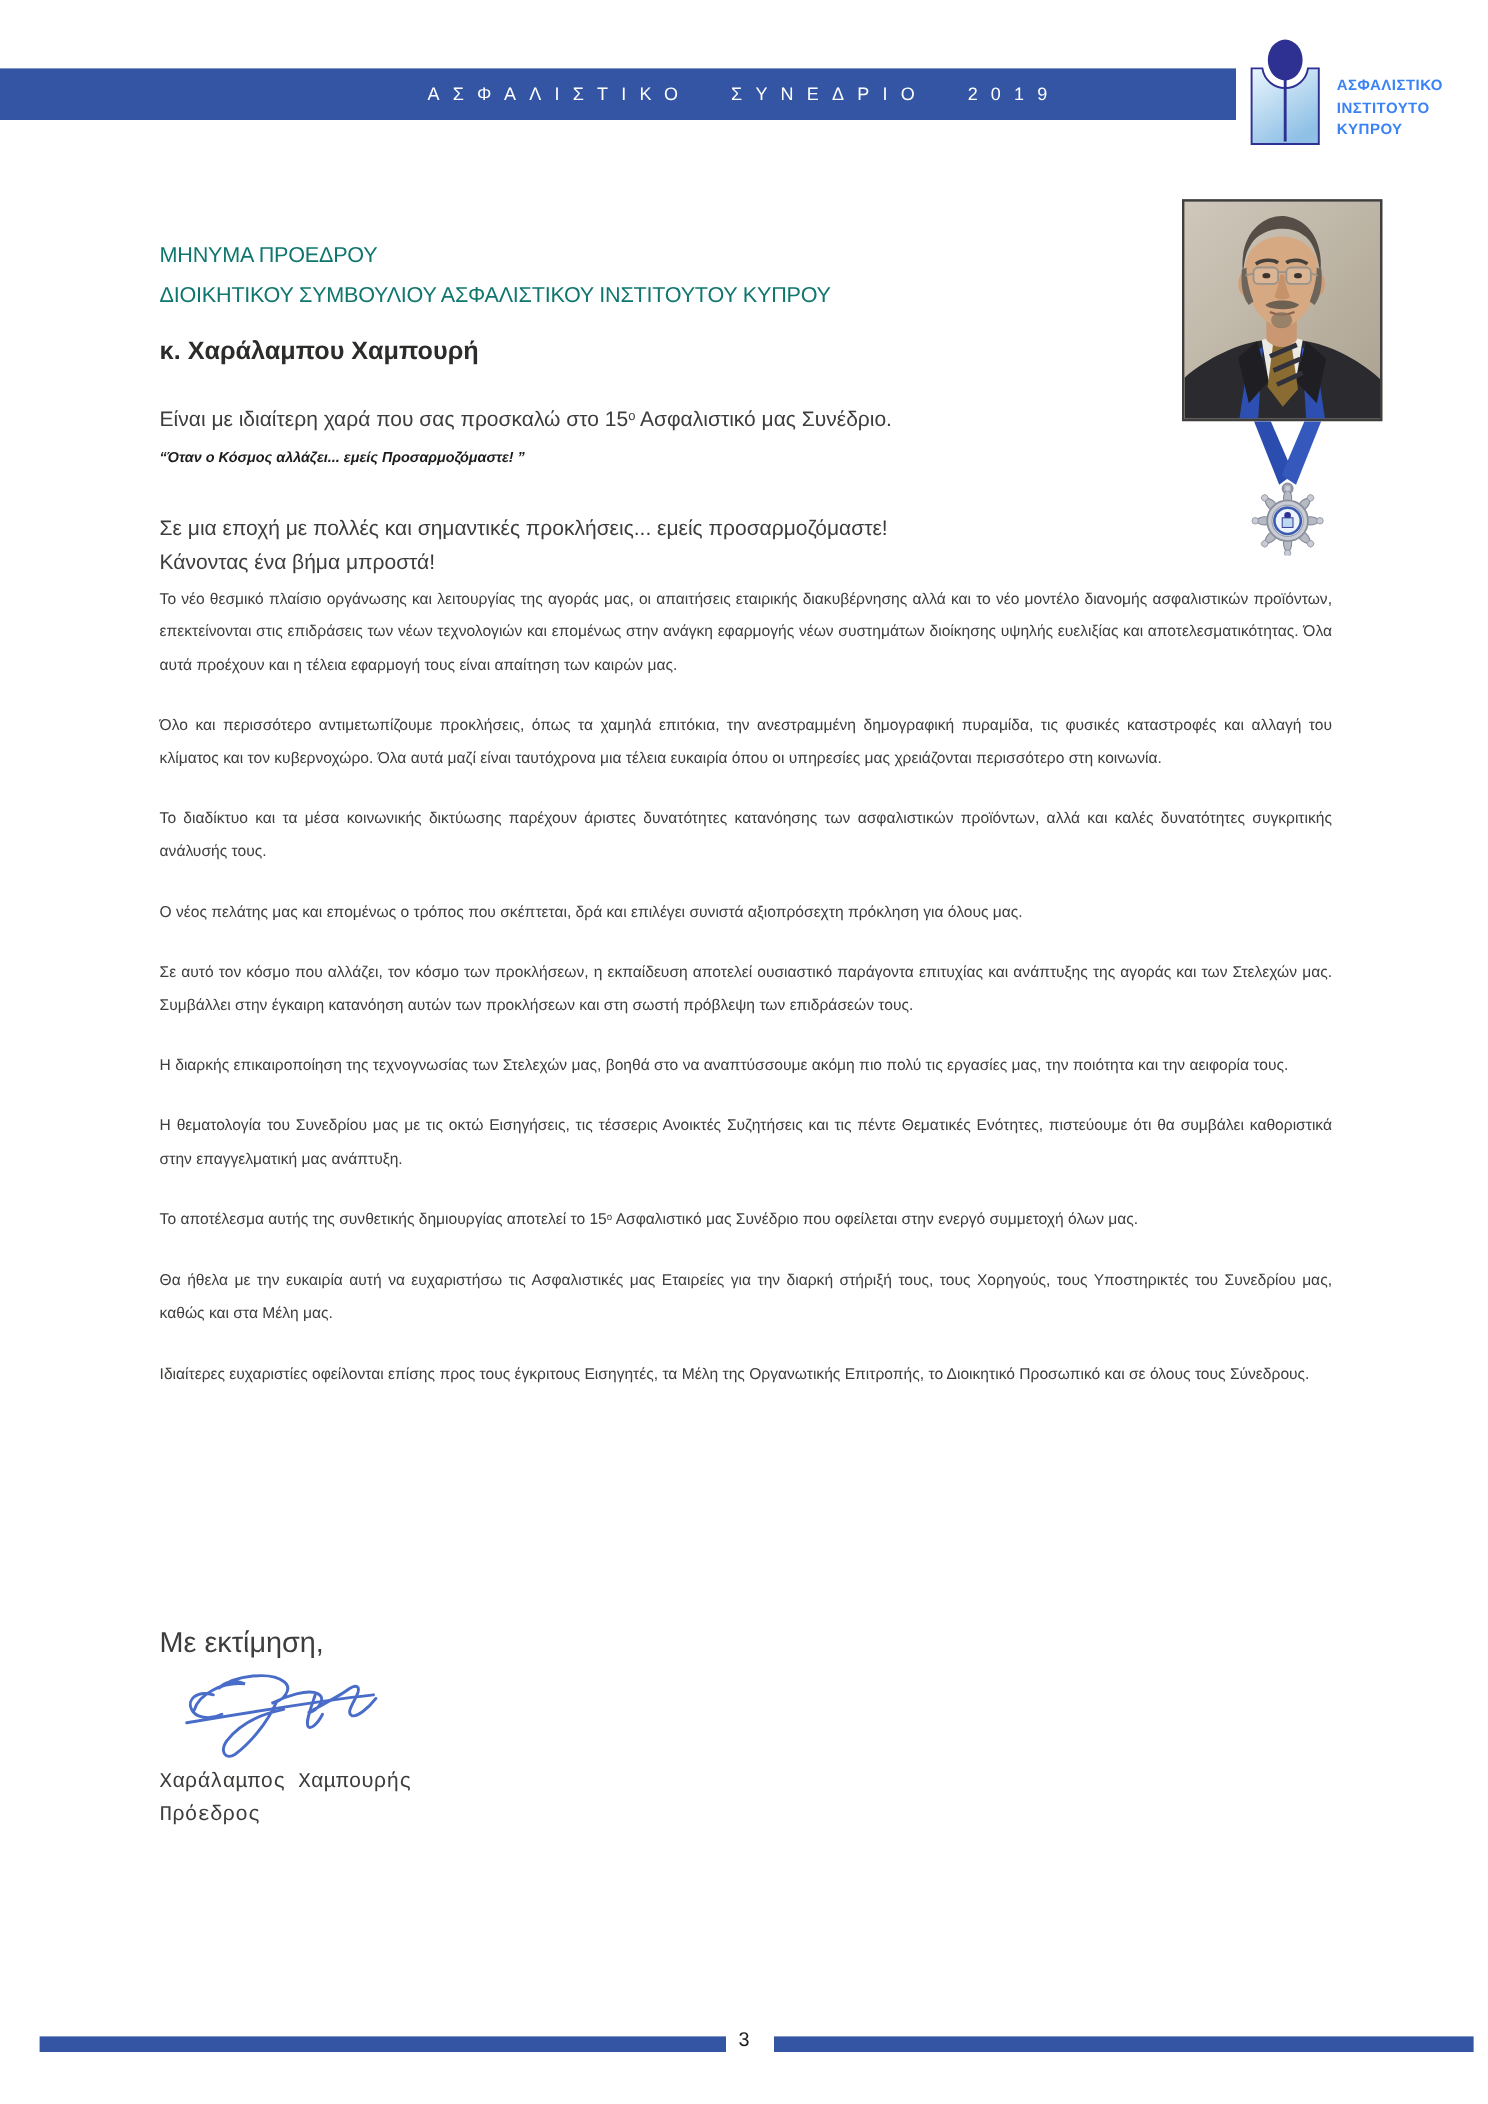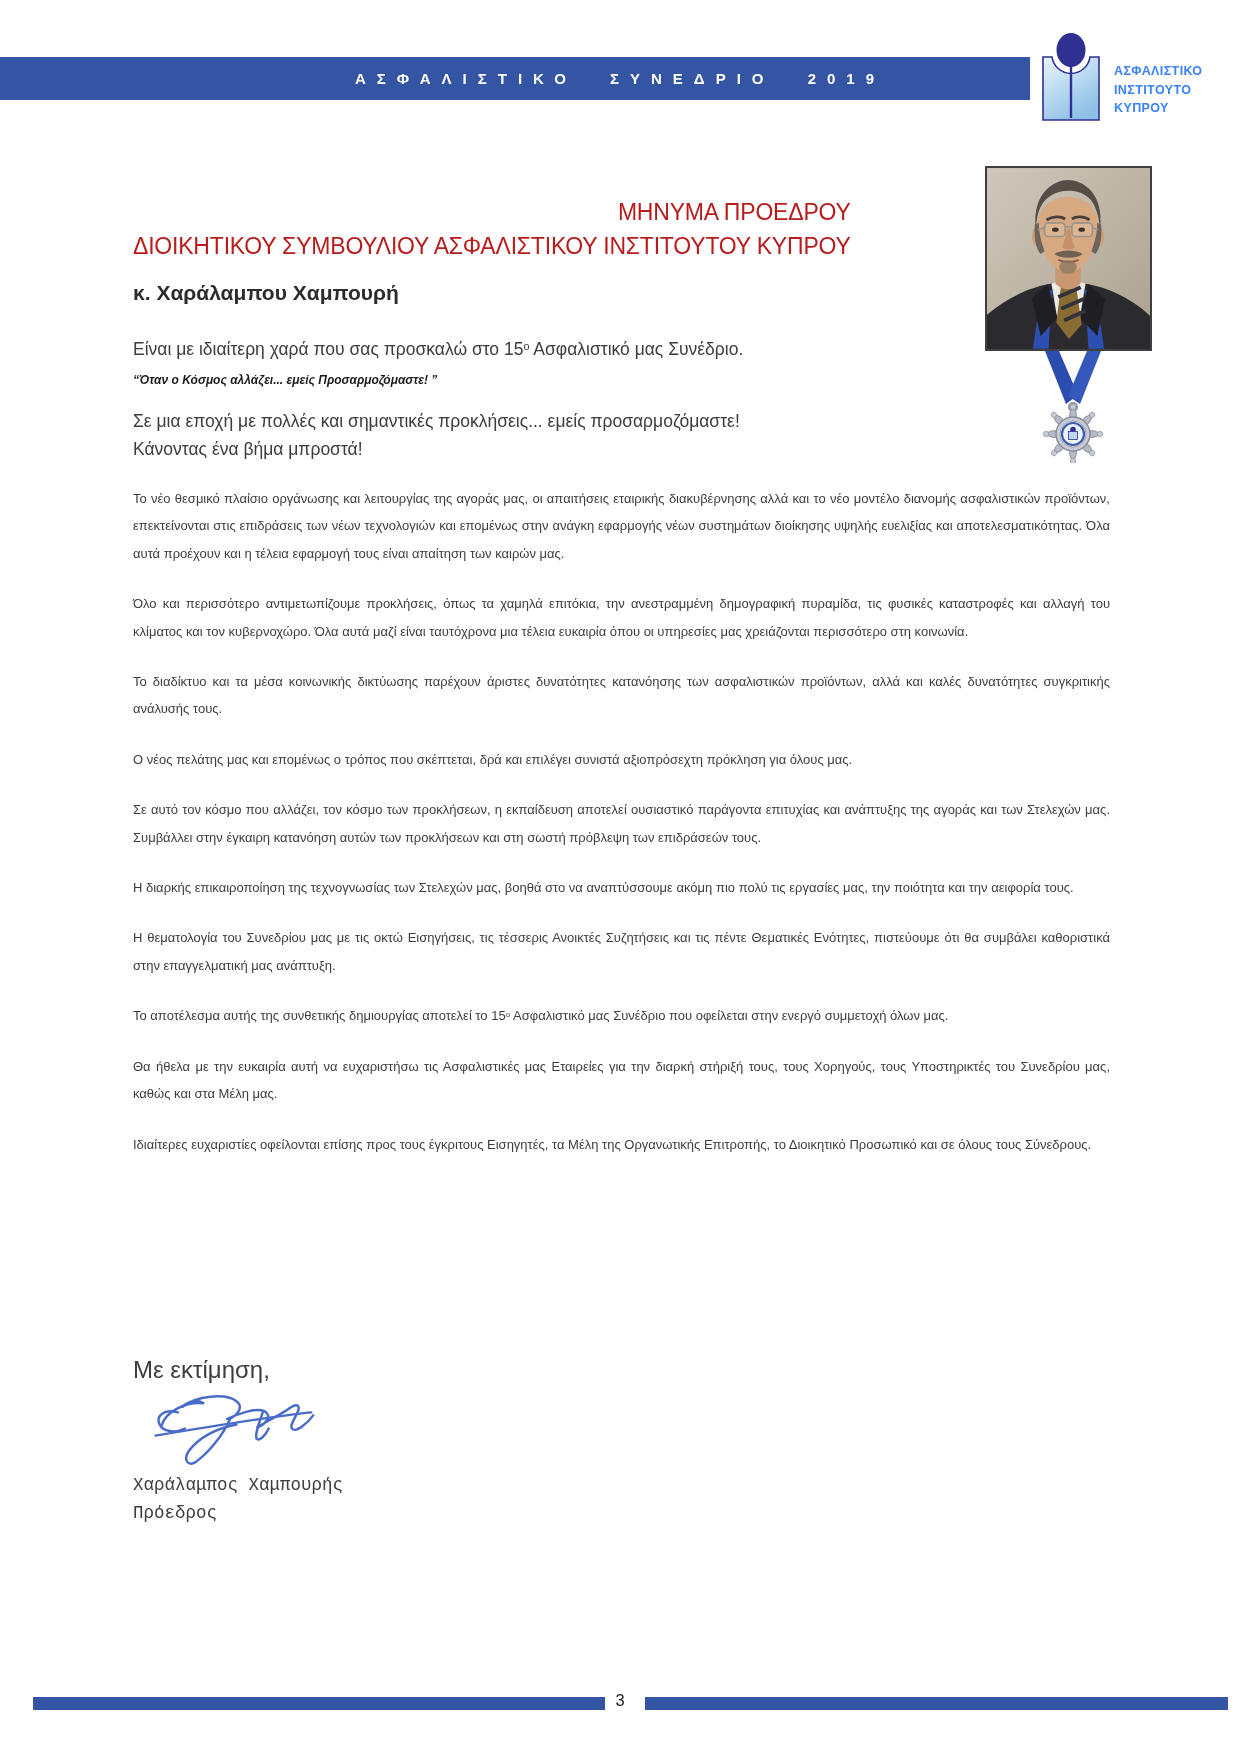--- a/index.html
+++ b/index.html
@@ -3,40 +3,40 @@
 <meta charset="utf-8">
 <style>
   html,body{margin:0;padding:0;background:#ffffff;}
   .page{position:relative;width:1240px;height:1753px;background:#ffffff;overflow:hidden;
         font-family:"Liberation Sans","DejaVu Sans",sans-serif;color:#3d3d3c;}
 
   
   .banner-bar{position:absolute;left:0;top:57px;width:1030px;height:43px;background:#3455a4;}
   .banner-text{position:absolute;left:0;top:57px;width:1240px;height:43px;
                display:flex;align-items:center;justify-content:center;
-               color:#ffffff;font-weight:bold;font-size:15px;
+               color:#ffffff;font-weight:normal;font-size:15px;
                letter-spacing:11px;word-spacing:18px;white-space:nowrap;}
   .logo{position:absolute;left:1040px;top:30px;display:flex;}
   .logo-mark{width:62px;height:95px;}
   .logo-text{margin-left:12px;margin-top:32px;color:#3b82f6;font-weight:bold;
              font-size:12.5px;line-height:18.5px;letter-spacing:0.4px;white-space:nowrap;}
 
   
   .photo{position:absolute;left:985px;top:166px;width:167px;height:185px;
          border:2px solid #3f3f3f;box-sizing:border-box;overflow:hidden;background:#b9b0a2;}
   .photo svg{display:block;width:100%;height:100%;}
   .medal{position:absolute;left:1008px;top:351px;width:130px;height:112px;}
 
   
-  .title{position:absolute;left:133px;top:196px;font-size:23px;line-height:33.5px;
-         color:#b91c1c;font-weight:500;letter-spacing:-0.2px;white-space:nowrap;text-align:right;}
+  .title{position:absolute;left:133px;top:196px;font-size:18px;line-height:33.5px;
+         color:#0f766e;font-weight:500;letter-spacing:-0.2px;white-space:nowrap;}
   .author{position:absolute;left:133px;top:281px;font-size:21px;font-weight:bold;color:#2c2c2b;}
   .intro{position:absolute;left:133px;top:336px;width:850px;font-size:17.5px;line-height:27.5px;}
   .quote{font-weight:bold;font-style:italic;color:#1c1c1b;font-size:12px;margin-top:1px;}
-  .moto{margin-top:14px;}
+  .moto{margin-top:32px;}
   .body-text{position:absolute;left:133px;top:485px;width:977px;font-size:13px;
              line-height:27.4px;text-align:justify;}
   .body-text p{margin:0 0 21px 0;}
   .sup{font-size:0.62em;position:relative;top:-0.45em;}
   .closing{position:absolute;left:133px;top:1356px;font-size:24px;}
   .signature{position:absolute;left:148px;top:1378px;width:190px;height:96px;}
   .signer{position:absolute;left:133px;top:1472px;font-size:17.5px;line-height:27.5px;font-family:Liberation Mono, monospace;}
 
   
   .footer-bar-left{position:absolute;left:33px;top:1697px;width:572px;height:13px;background:#3455a4;}

